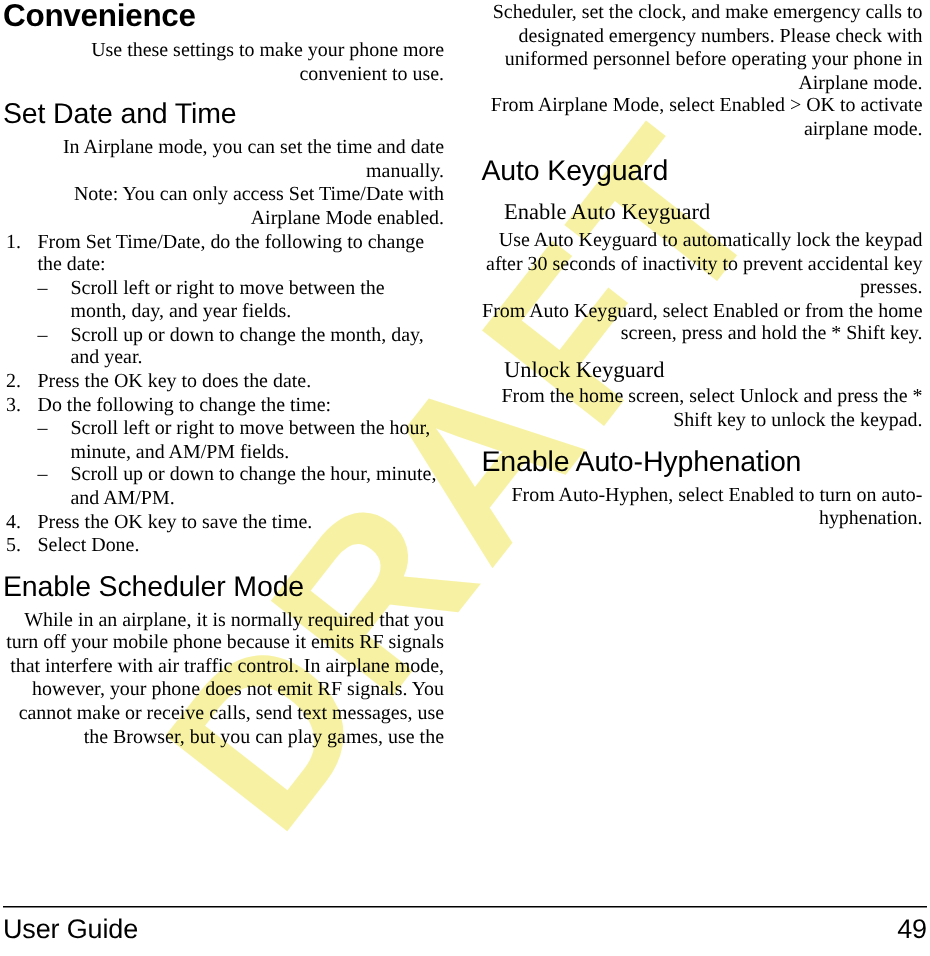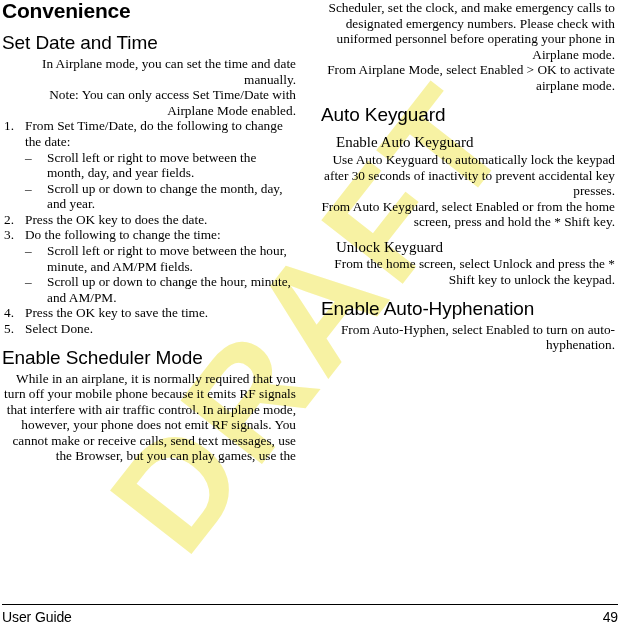--- a/index.html
+++ b/index.html
@@ -163,39 +163,40 @@
   }
   #footer-inner {
     position: absolute;
     left: 2px;
     right: 2px;
     top: 5px;
     display: flex;
     justify-content: space-between;
     align-items: baseline;
     font-family: "Liberation Sans", "DejaVu Sans", sans-serif;
-    font-size: 14px;
+    font-size: 18px;
     letter-spacing: -0.1px;
   }
 </style>
 </head>
 <body>
 
 <div id="page">
 
   <div id="watermark-layer">
     <div id="watermark-text">DRAFT</div>
   </div>
 
   <div id="content">
 
     <div class="column" id="col-left">
 
       <h1 class="doc-h1">Convenience</h1>
 
+      <p class="doc-p">Use these settings to make your phone more convenient to use.</p>
 
       <h2 class="doc-h2">Set Date and Time</h2>
 
       <p class="doc-p">In Airplane mode, you can set the time and date manually.</p>
 
       <p class="doc-p"><b>Note:</b><span> You can only access </span><b>Set Time/Date</b><span> with </span><b>Airplane Mode</b><span> enabled.</span></p>
 
       <ol class="doc-ol">
 
         <li>

